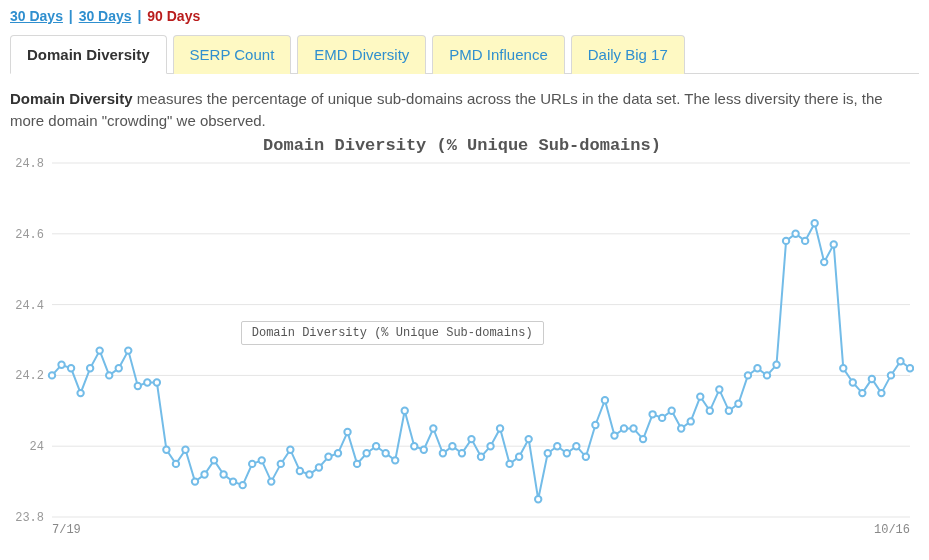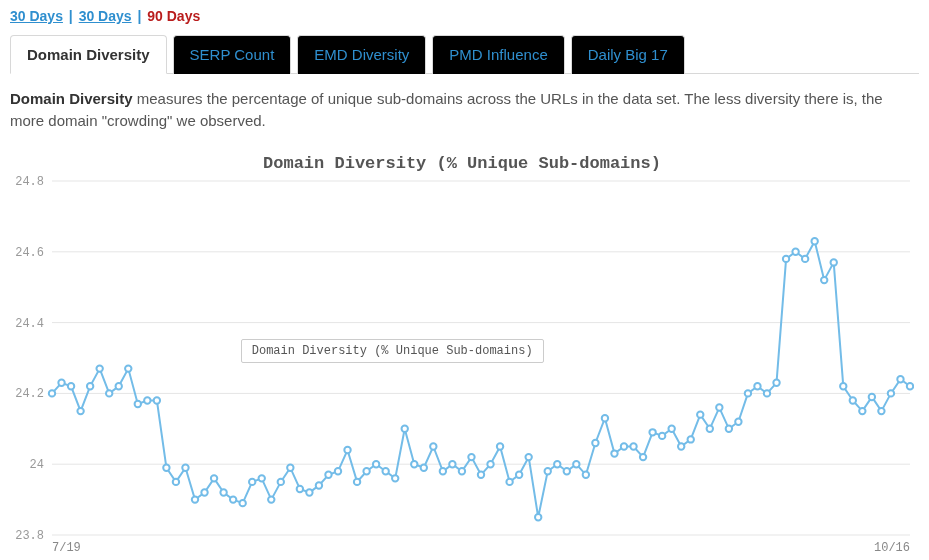--- a/index.html
+++ b/index.html
@@ -26,37 +26,37 @@
     border-bottom: 1px solid #d8d8d8;
     margin-bottom: 14px;
   }
   .tab {
     border: 1px solid #d8d8d8;
     border-bottom: none;
     border-radius: 4px 4px 0 0;
     padding: 10px 16px;
     font-size: 15px;
     color: #2f8fcf;
-    background: #000000;
+    background: #fef9c3;
     cursor: pointer;
     position: relative;
     top: 1px;
   }
   .tab.active {
     color: #333;
     font-weight: 600;
     background: #fff;
     border-bottom: 1px solid #fff;
   }
 
   .desc {
     font-size: 15px;
     color: #555;
     line-height: 1.45;
-    margin-bottom: 22px;
+    margin-bottom: 4px;
   }
   .desc b { color: #333; }
 
   .chart-wrap {
     position: relative;
     width: 904px;
     font-family: Liberation Mono, monospace;
   }
   .chart-title {
     text-align: center;

